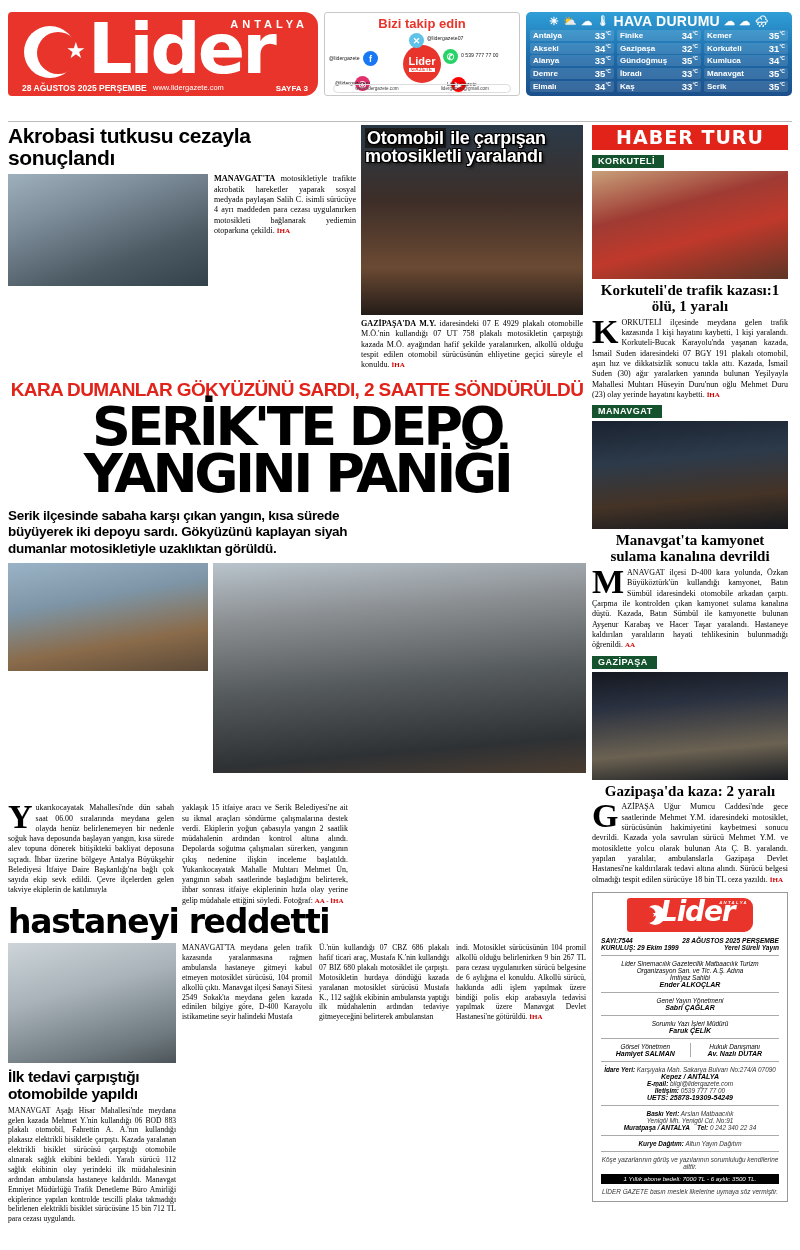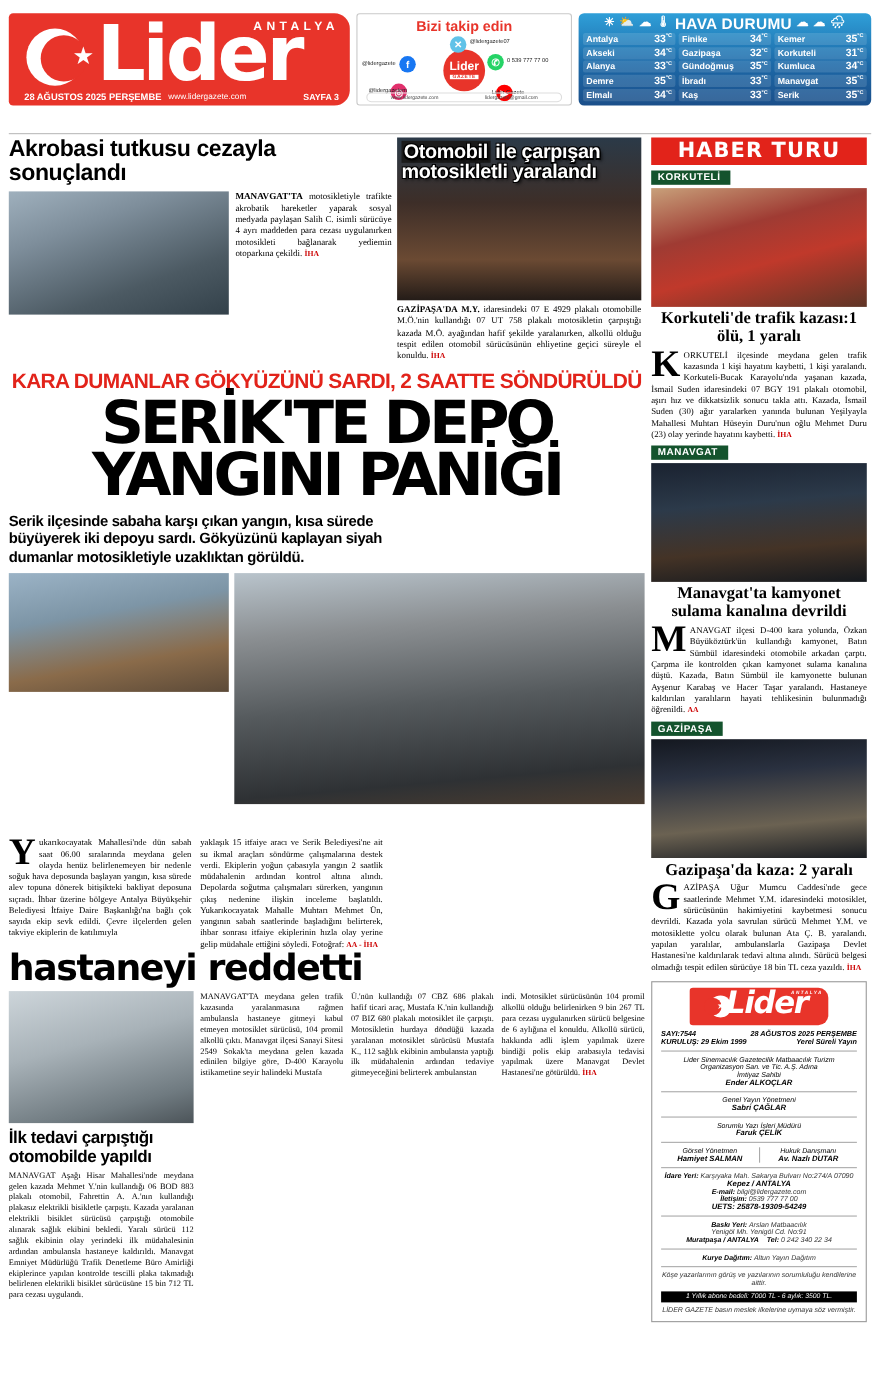--- a/index.html
+++ b/index.html
@@ -114,21 +114,21 @@
   .t-head { font-size: 21px; font-weight: 700; line-height: 1.05; letter-spacing: -.4px; }
   .t-body { display: flex; gap: 6px; margin-top: 5px; }
   .t-photo { background: #6a7a88; flex: none; position: relative; overflow:hidden; }
   .ph-a { width: 200px; height: 112px;
      background: linear-gradient(160deg,#9fb0bd 0%, #7e8e9b 30%, #4c5a63 70%, #33414a 100%); }
   .t-text { font-family: "Liberation Serif", serif; font-size: 8.1px; line-height: 1.28; text-align: justify; }
   .t-text b { font-size: 8.3px; }
   .agency { color: #c00; font-weight: 700; font-size: 7px; }
 
   .teaser-b-photo {
-    width: 222px; height: 148px; position: relative; overflow: hidden;
+    width: 222px; height: 190px; position: relative; overflow: hidden;
     background: linear-gradient(180deg,#2b3a48 0%, #3d2e28 40%, #6b4a33 75%, #241c18 100%);
   }
   .tb-overlay { position: absolute; top: 4px; left: 4px; right: 4px;
     font-size: 18px; font-weight: 700; line-height: 1.02; color: #fff;
     text-shadow: -1px -1px 0 #000,1px -1px 0 #000,-1px 1px 0 #000,1px 1px 0 #000, 2px 2px 3px rgba(0,0,0,.8);
     letter-spacing: -.3px; }
   .tb-overlay .hl { background: #1b1b1b; padding: 0 2px; }
   .teaser-b-text { font-family: "Liberation Serif", serif; font-size: 8.1px; line-height: 1.28;
     text-align: justify; margin-top: 4px; }
 

